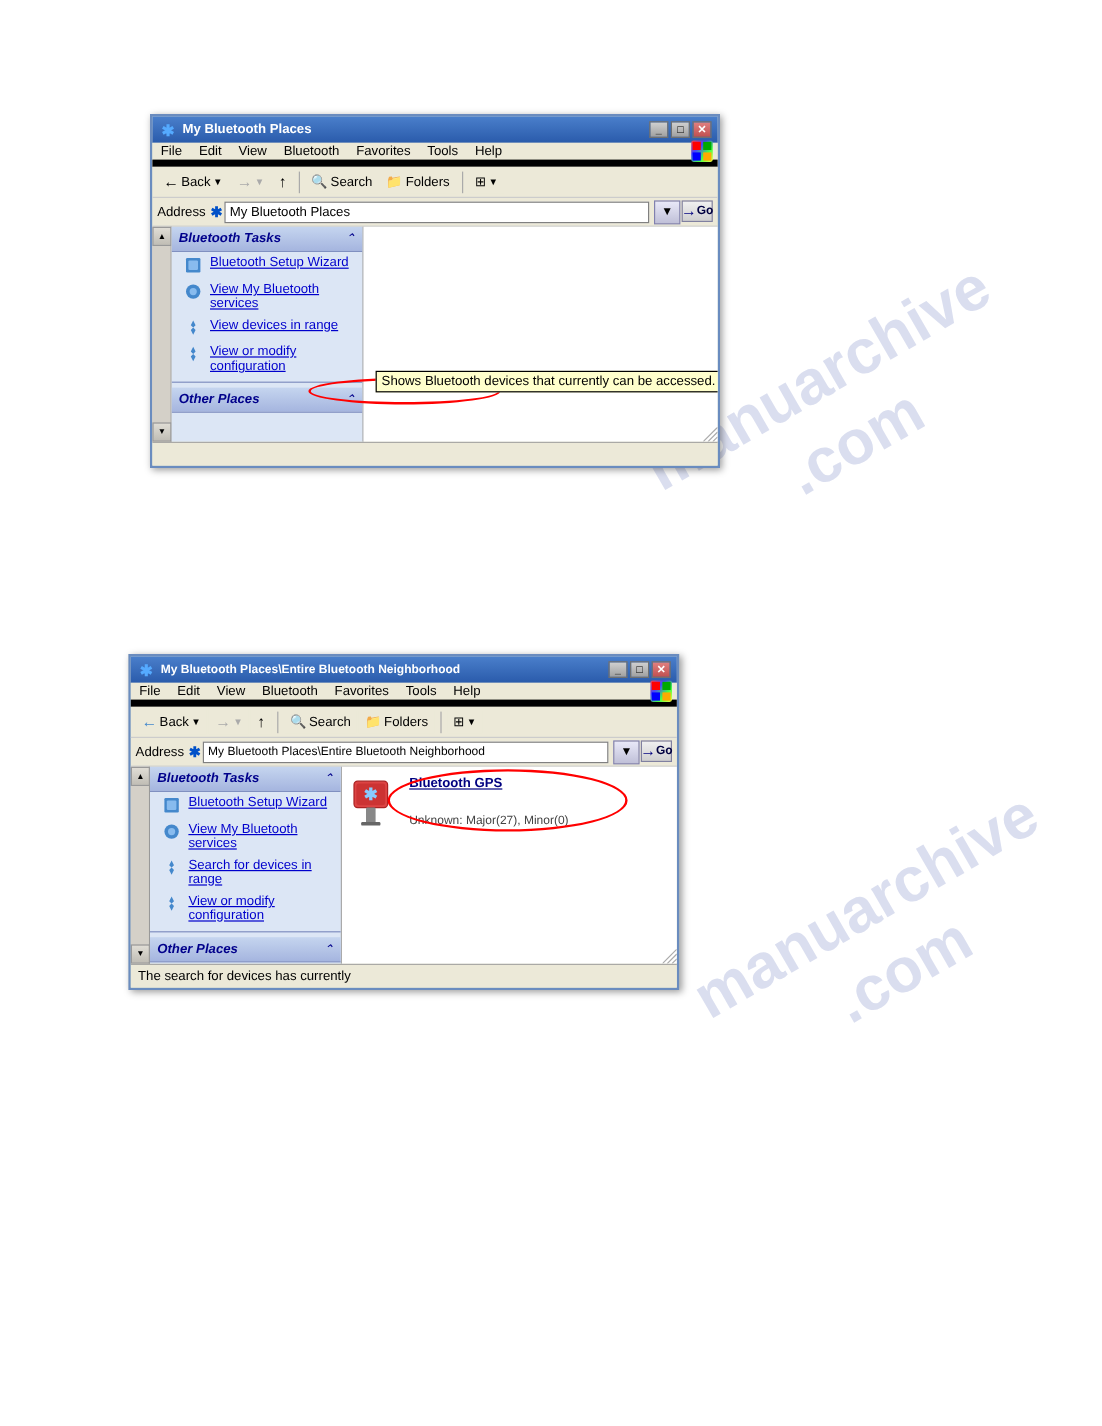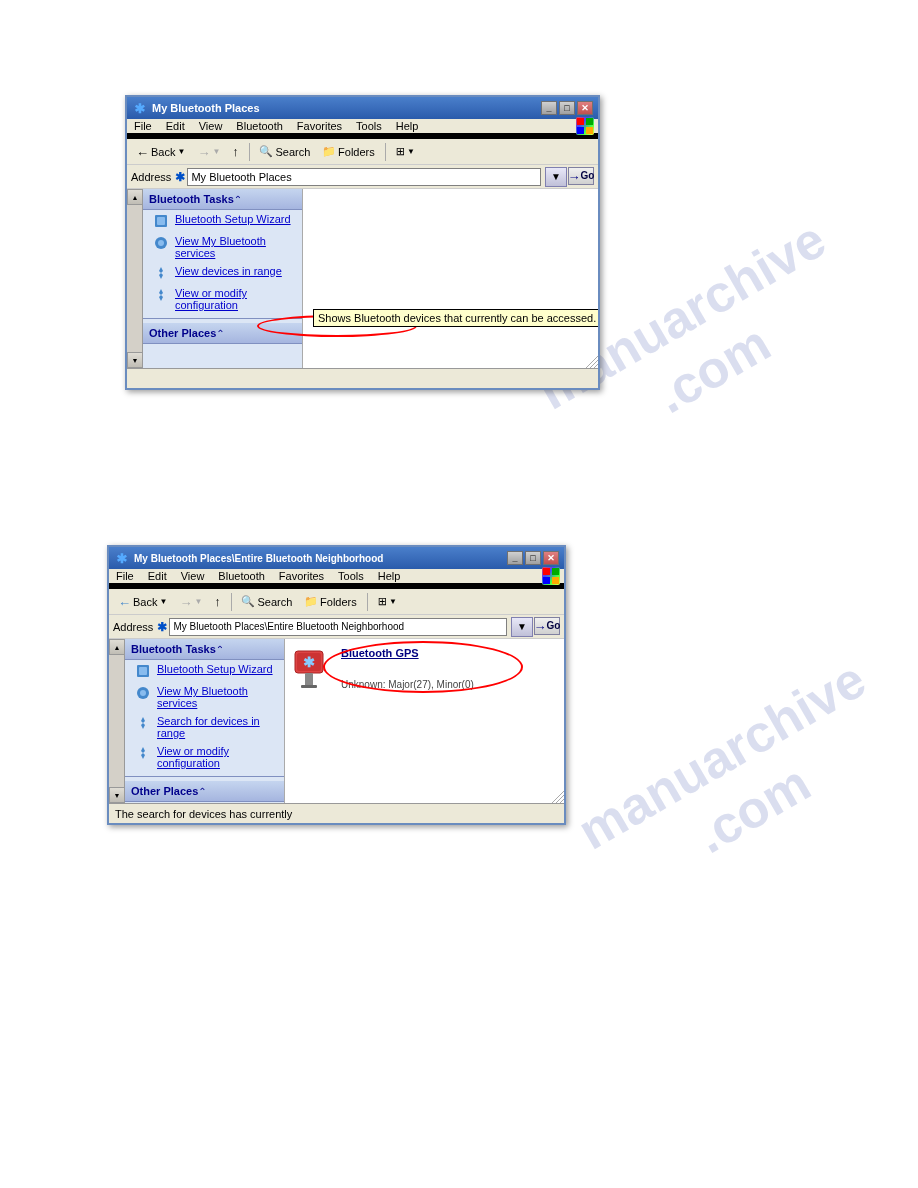--- a/index.html
+++ b/index.html
@@ -204,22 +204,24 @@
       justify-content: center;
       font-size: 7px;
       cursor: pointer;
     }
 
     .section-header {
       background: linear-gradient(to bottom, #c5d5ef, #a5b5df);
       padding: 4px 6px;
       display: flex;
       align-items: center;
+      justify-content: space-between;
       border-bottom: 1px solid #8090c0;
       cursor: pointer;
+      font-style: italic;
     }
 
     .section-title {
       font-size: 11px;
       font-weight: bold;
       color: #00008b;
     }
 
     .section-collapse {
       font-size: 10px;

